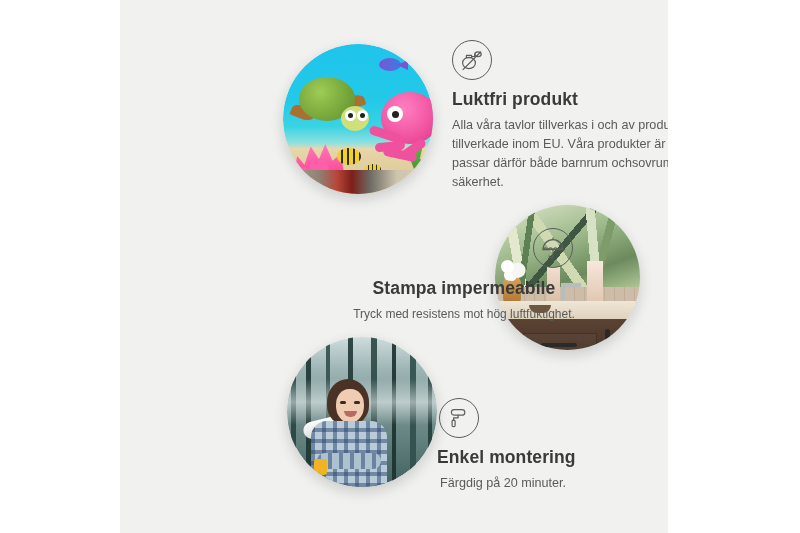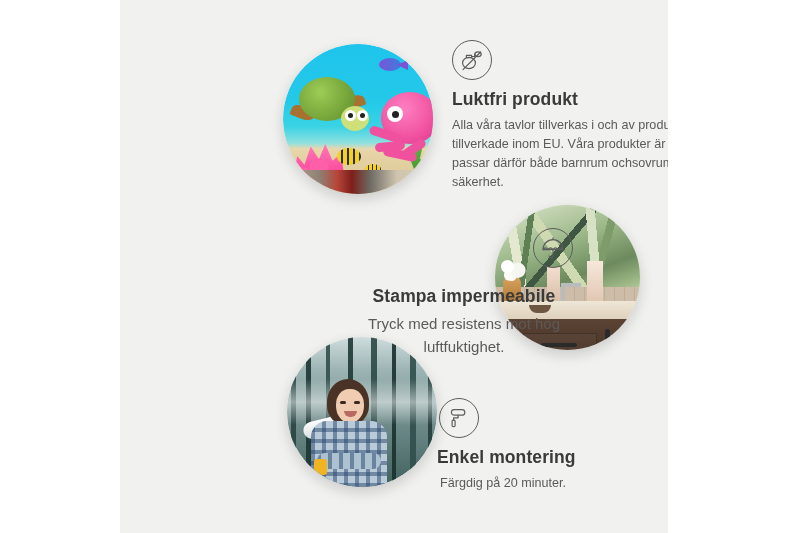--- a/index.html
+++ b/index.html
@@ -224,22 +224,22 @@
     color: #5a5a5a;
   }
 
   
   #feat-1 { left: 332px; top: 40px; width: 296px; }
   #feat-1 .feat-body { width: 292px; }
 
   
   #feat-2 { left: 218px; top: 228px; width: 252px; text-align: center; }
   #feat-2 .icon-circle { margin: 0 auto; margin-left: 195px; }
-  #feat-2 .feat-title { margin-top: 18px; }
-  #feat-2 .feat-body { font-size: 15px; }
+  #feat-2 .feat-title { margin-top: 10px; }
+  #feat-2 .feat-body { font-size: 12px; }
 
   
   #feat-3 { left: 317px; top: 398px; width: 260px; text-align: center; }
   #feat-3 .icon-circle { margin-left: 2px; }
   #feat-3 .feat-title { text-align: left; margin-left: 0; }
   #feat-3 .feat-body { text-align: left; margin-left: 3px; }
 </style>
 </head>
 <body>
 

